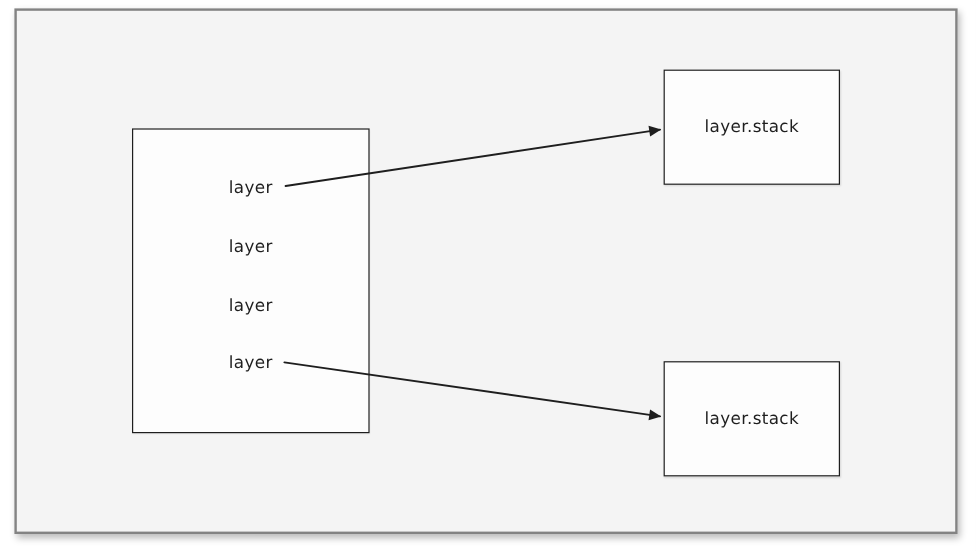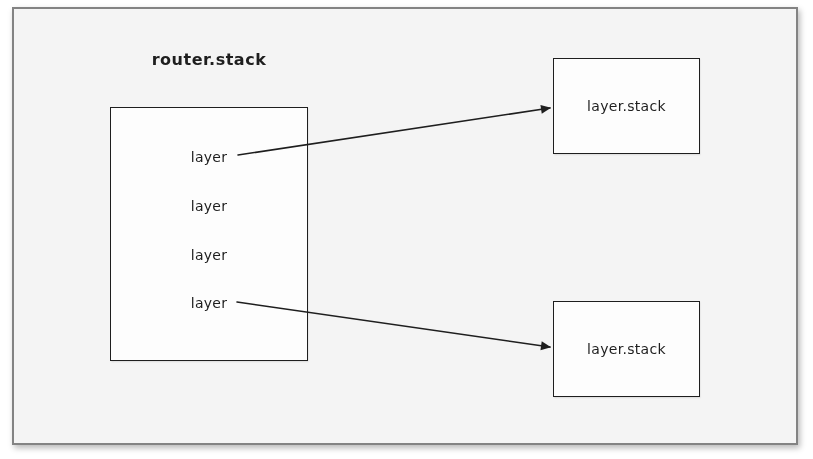--- a/index.html
+++ b/index.html
@@ -93,21 +93,20 @@
   }
   svg.arrows .head { fill: var(--arrow); }
 </style>
 </head>
 <body>
 
 <div class="stage">
 
   <div class="frame"></div>
 
-  <div class="diagram-title">router.stack</div>
 
   <div class="shape-box router-box">
     <div class="layer-label layer-1">layer</div>
     <div class="layer-label layer-2">layer</div>
     <div class="layer-label layer-3">layer</div>
     <div class="layer-label layer-4">layer</div>
   </div>
 
   <div class="shape-box target-box target-box-top">
     <span class="box-label">layer.stack</span>

